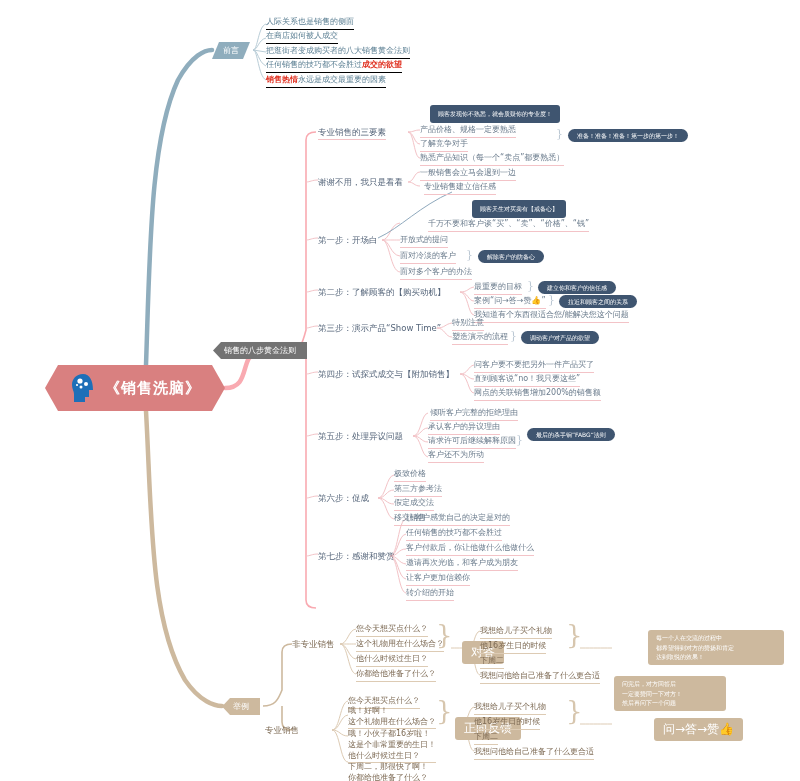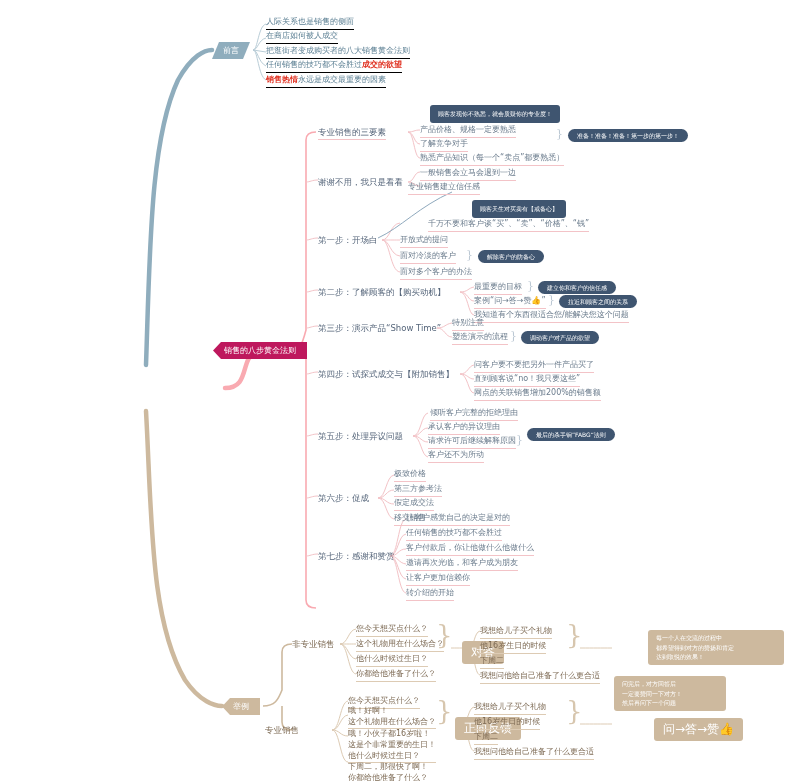--- a/index.html
+++ b/index.html
@@ -22,21 +22,21 @@
   .root .label{color:#ffffff;font-size:15px;font-weight:bold;letter-spacing:1px;}
   .root .head-icon{width:30px;height:32px;flex:0 0 auto;}
 
   
   .pill{
     position:absolute;height:17px;line-height:17px;padding:0 11px;
     font-size:8px;color:#ffffff;white-space:nowrap;text-align:center;
   }
   .pill.blue{background:#8fadbd;
     clip-path:polygon(7px 0,100% 0,calc(100% - 7px) 100%,0 100%);}
-  .pill.pink{background:#be185d;
+  .pill.pink{background:#737373;
     clip-path:polygon(8px 0,100% 0,100% 50%,100% 100%,8px 100%,0 50%);}
   .pill.tan{background:#cdb99e;
     clip-path:polygon(8px 0,100% 0,100% 50%,100% 100%,8px 100%,0 50%);}
 
   
   .leaf{
     position:absolute;white-space:nowrap;font-size:8px;line-height:12px;
     padding-bottom:1px;
   }
   .leaf.blue{color:#5b7f93;border-bottom:1px solid #000000;}
@@ -172,41 +172,51 @@
     <path d="M470,648 C474,648 474,674 480,675" stroke="#ddcbb4" stroke-width="1" fill="none"></path>
     <path d="M462,724 C468,724 468,708 474,707" stroke="#ddcbb4" stroke-width="1" fill="none"></path>
     <path d="M462,724 C468,724 468,722 474,722" stroke="#ddcbb4" stroke-width="1" fill="none"></path>
     <path d="M462,724 C468,724 468,736 474,737" stroke="#ddcbb4" stroke-width="1" fill="none"></path>
     <path d="M462,724 C468,724 468,750 474,751" stroke="#ddcbb4" stroke-width="1" fill="none"></path>
 
     <path d="M580,648 C595,648 600,648 612,648" stroke="#ddcbb4" stroke-width="1" fill="none"></path>
     <path d="M580,724 C595,724 600,724 612,724" stroke="#ddcbb4" stroke-width="1" fill="none"></path>
   </svg>
 
+  <div class="root">
+    <svg class="head-icon" viewBox="0 0 30 32">
+      <path d="M14 2 C7 2 3 7 3 13 C3 17 5 19 5 22 L5 30 L16 30 L16 25 L20 25 L20 18 L24 18 C24 9 21 2 14 2 Z" fill="#1d6fb8"></path>
+      <circle cx="11" cy="9" r="2.6" fill="#ffffff"></circle>
+      <circle cx="17" cy="12" r="2.0" fill="#ffffff"></circle>
+      <circle cx="12" cy="15" r="1.5" fill="#ffffff"></circle>
+      <circle cx="8" cy="13" r="1.1" fill="#ffffff"></circle>
+    </svg>
+    <span class="label">《销售洗脑》</span>
+  </div>
 
   <div class="pill blue" style="left:212px;top:42px;">前言</div>
   <div class="leaf blue" style="left:266px;top:16px;">人际关系也是销售的侧面</div>
   <div class="leaf blue" style="left:266px;top:30px;">在商店如何被人成交</div>
   <div class="leaf blue" style="left:266px;top:45px;">把逛街者变成购买者的八大销售黄金法则</div>
   <div class="leaf blue" style="left:266px;top:59px;"><span>任何销售的技巧都不会胜过</span><span class="hot">成交的欲望</span></div>
   <div class="leaf blue" style="left:266px;top:74px;"><span class="hot">销售热情</span><span>永远是成交最重要的因素</span></div>
 
   <div class="pill pink" style="left:213px;top:342px;">销售的八步黄金法则</div>
 
   <div class="branch-title" style="left:318px;top:126px;">专业销售的三要素</div>
   <div class="leaf pink" style="left:420px;top:124px;">产品价格、规格一定要熟悉</div>
   <div class="leaf pink" style="left:420px;top:138px;">了解竞争对手</div>
   <div class="leaf pink" style="left:420px;top:152px;">熟悉产品知识（每一个“卖点”都要熟悉）</div>
   <div class="callout" style="left:430px;top:105px;">顾客发现你不熟悉，就会质疑你的专业度！</div>
   <div class="badge" style="left:568px;top:129px;">准备！准备！准备！第一步的第一步！</div>
   <div class="brace" style="left:556px;top:128px;">}</div>
 
   <div class="branch-title nob" style="left:318px;top:176px;">谢谢不用，我只是看看</div>
   <div class="leaf pink" style="left:420px;top:167px;">一般销售会立马会退到一边</div>
-  <div class="leaf pink" style="left:408px;top:181px;">专业销售建立信任感</div>
+  <div class="leaf pink" style="left:424px;top:181px;">专业销售建立信任感</div>
 
   <div class="branch-title nob" style="left:318px;top:234px;">第一步：开场白</div>
   <div class="callout" style="left:472px;top:200px;">顾客天生对买卖有【戒备心】</div>
   <div class="leaf pink" style="left:400px;top:218px;margin-left:28px;">千万不要和客户谈“买”、“卖”、“价格”、“钱”</div>
   <div class="leaf pink" style="left:400px;top:234px;">开放式的提问</div>
   <div class="leaf pink" style="left:400px;top:250px;">面对冷淡的客户</div>
   <div class="leaf pink" style="left:400px;top:266px;">面对多个客户的办法</div>
   <div class="brace" style="left:466px;top:249px;">}</div>
   <div class="badge" style="left:478px;top:250px;">解除客户的防备心</div>
 

